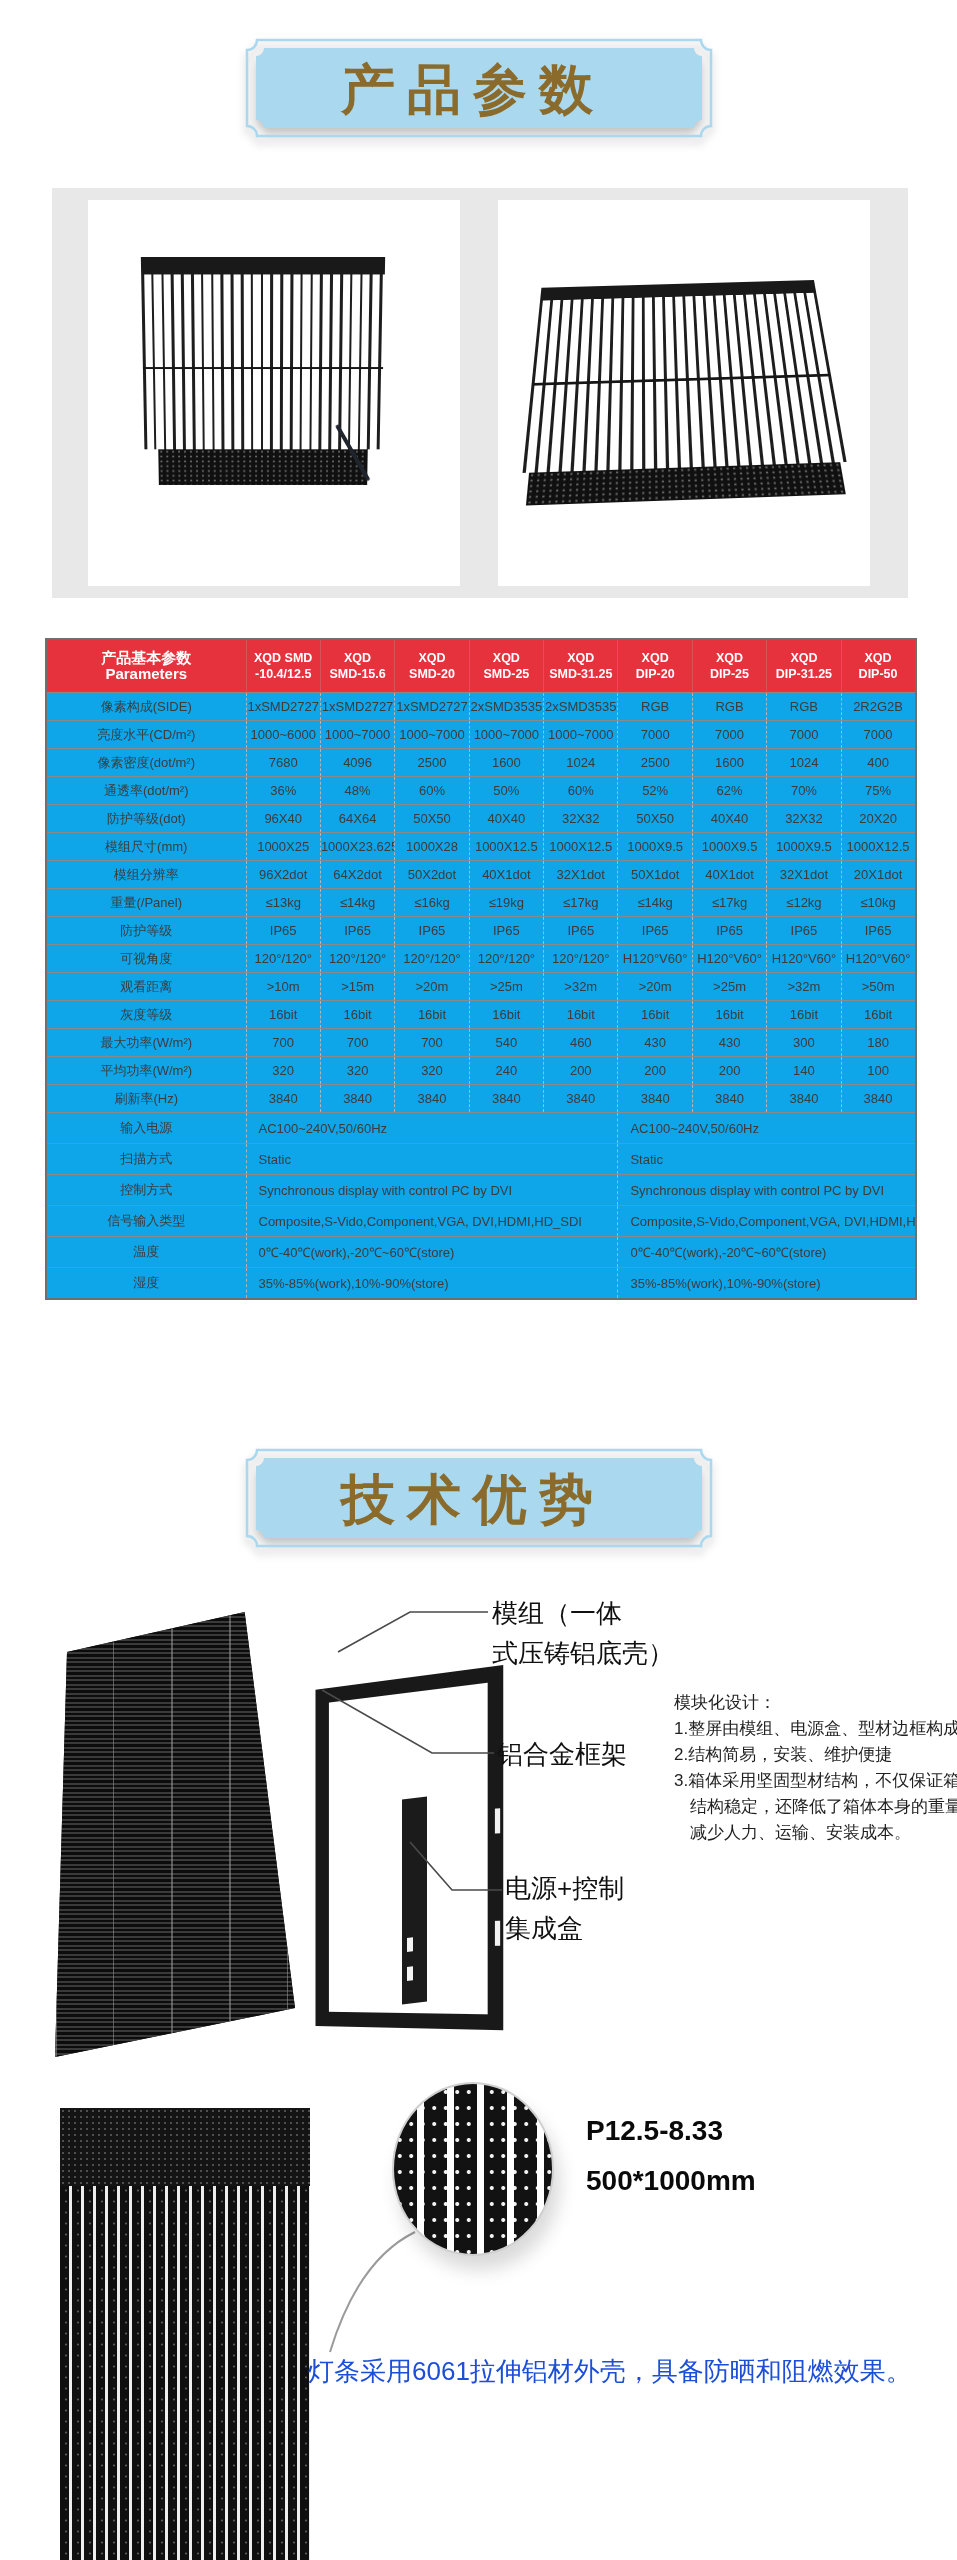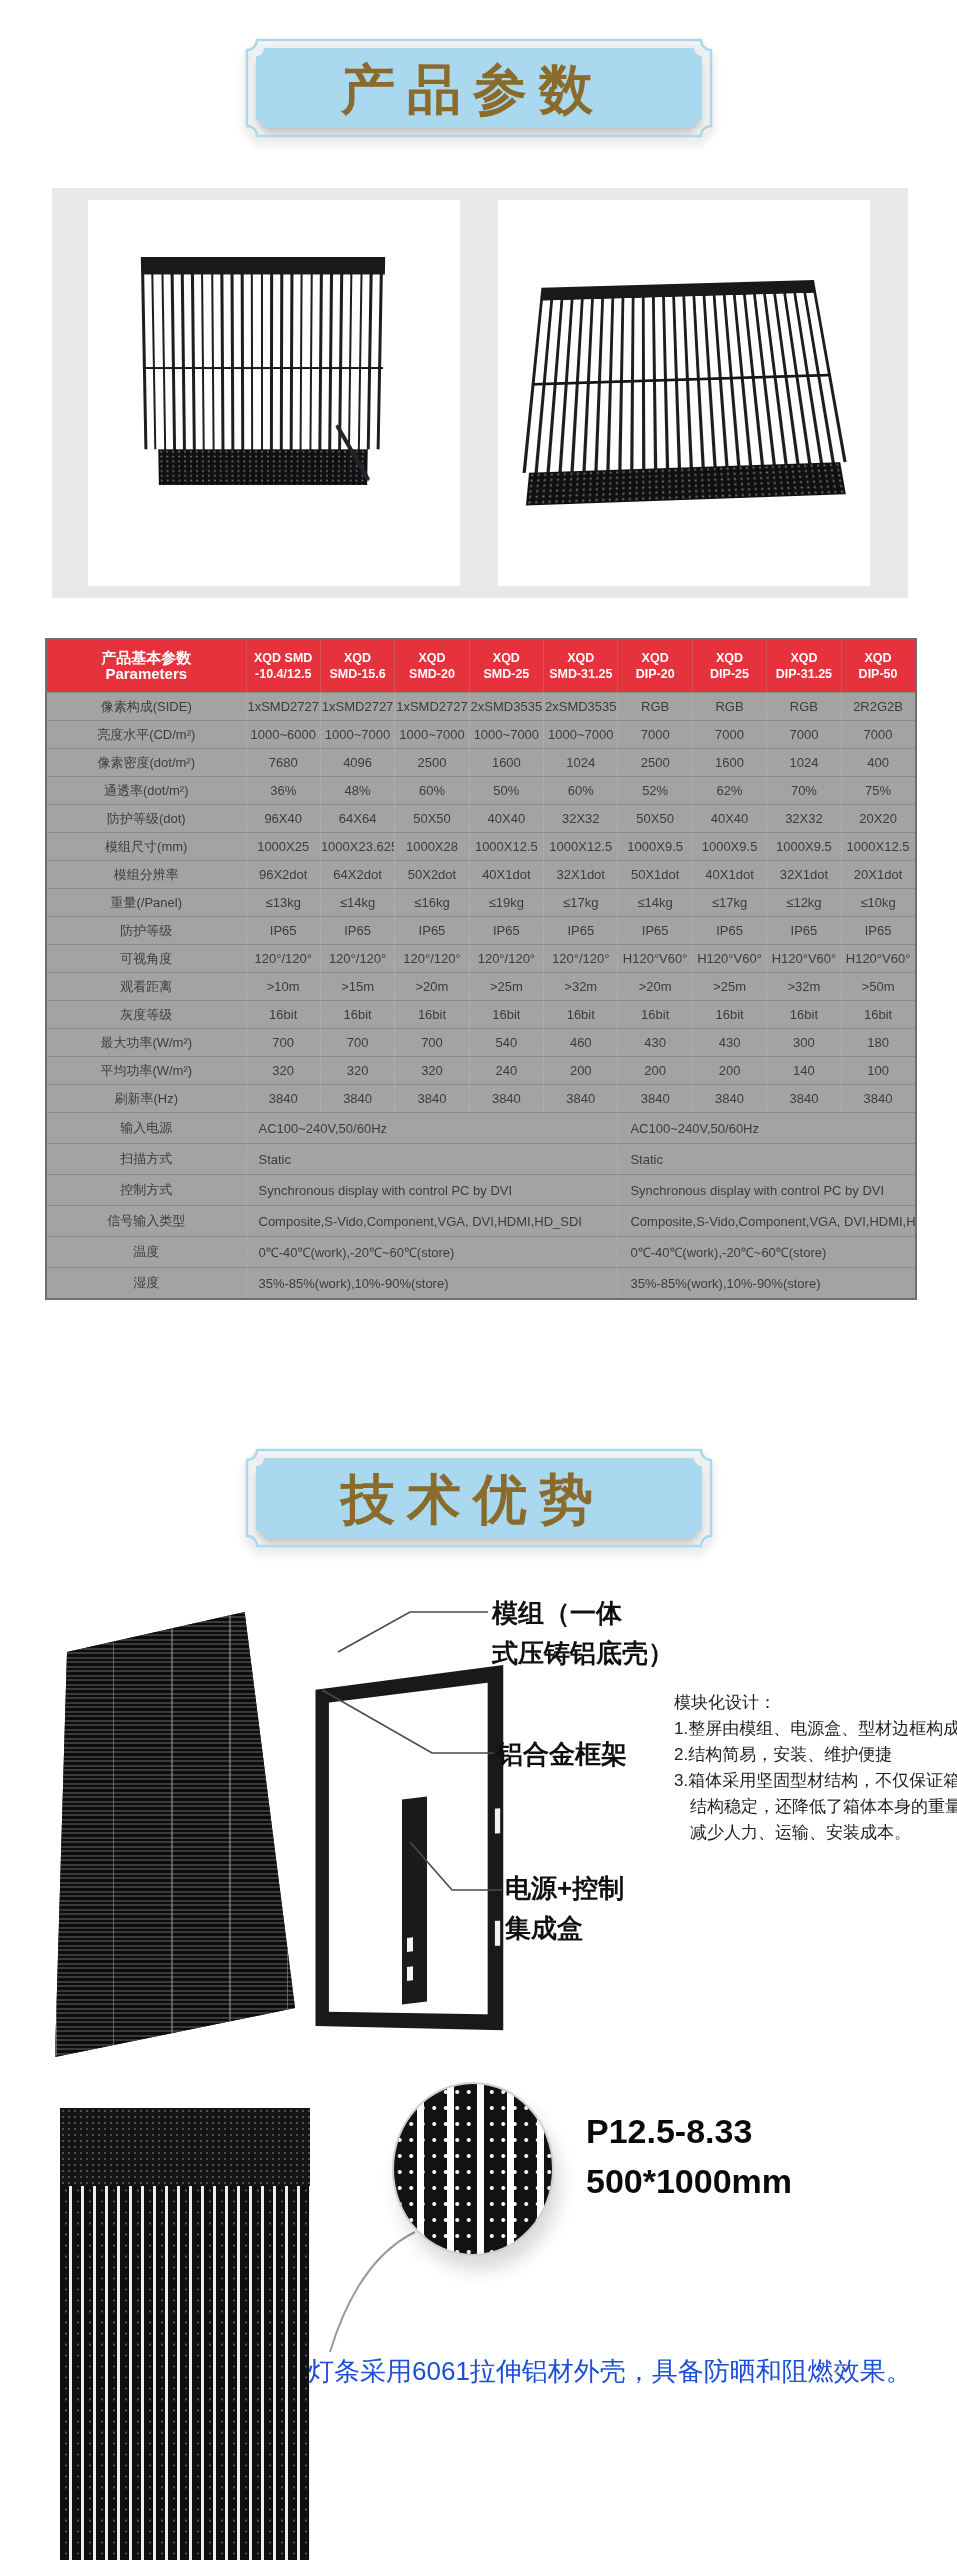--- a/index.html
+++ b/index.html
@@ -37,21 +37,21 @@
   .g-base { height:37px; margin:0 14px; background:#101010;
             background-image:radial-gradient(circle,#6a6a6a 0.8px, transparent 1.3px);
             background-size:6px 5px; }
   #grille-right .g-base { height:30px; margin:0 6px; }
   .g-cable { position:absolute; left:247px; top:226px; width:4px; height:64px; background:#20242c;
              transform:rotate(-30deg); transform-origin:top left; border-radius:2px; }
 
   
   #param-table {
     position:absolute; left:45px; top:638px; width:870px;
-    border-collapse:collapse; table-layout:fixed; background:#a3a3a3;
+    border-collapse:collapse; table-layout:fixed; background:#0ea5e9;
     font-family:"Liberation Sans", sans-serif;
   }
   #param-table { border:2px solid #6f6f6f; }
   .c-label { width:200px; } .c-val { width:74.4px; }
   #param-table th, #param-table td {
     border-top:1.5px solid #8a8a8a; border-left:1px dashed #b3b3b3;
     text-align:center; padding:0; overflow:hidden; white-space:nowrap;
   }
   #param-table thead th {
     background:#e6323c; color:#ffffff; font-weight:bold; font-size:12.5px;
@@ -82,21 +82,21 @@
   #power-box {
     position:absolute; left:402px; top:1798px; width:25px; height:205px;
     background:#1b1b1b; transform:skewY(-7deg);
   }
   .pb-slot { position:absolute; left:5px; width:6px; height:14px; background:#f4f4f4; }
   .pb-slot.s1 { top:68%; } .pb-slot.s2 { top:82%; }
 
   #tech-lines { position:absolute; left:0; top:1590px; width:957px; height:470px; }
   #tech-lines polyline { fill:none; stroke:#4a4a4a; stroke-width:1.6; }
 
-  .tech-label { position:absolute; color:#101010; font-weight:bold; font-size:26px; line-height:40px; }
+  .tech-label { position:absolute; color:#101010; font-weight:normal; font-size:26px; line-height:40px; }
   #label-module { left:492px; top:1593px; }
   #label-frame  { left:497px; top:1734px; }
   #label-power  { left:505px; top:1868px; }
 
   #modular-block { position:absolute; left:674px; top:1690px; width:316px;
                    font-size:17px; line-height:26px; color:#1f1f1f; }
   #modular-block .hang { padding-left:16px; text-indent:-16px; }
 
   
   #strip-panel {
@@ -117,21 +117,21 @@
     background-color:#ffffff;
     background-image:
       radial-gradient(circle, rgba(255,255,255,0.95) 1.6px, transparent 2.3px),
       repeating-linear-gradient(90deg, #121212 0 23px, #ffffff 23px 30px);
     background-size:11.5px 16px, auto;
     box-shadow:6px 14px 18px rgba(0,0,0,0.15);
   }
   #pointer-line { position:absolute; left:0; top:2080px; width:957px; height:480px; }
   #pointer-line path { fill:none; stroke:#9a9a9a; stroke-width:2; }
 
-  #model-text { position:absolute; left:586px; top:2106px; font-size:34px; font-weight:bold;
+  #model-text { position:absolute; left:586px; top:2106px; font-size:28px; font-weight:bold;
                 color:#0a0a0a; line-height:50px; }
   #strip-caption { position:absolute; left:308px; top:2354px; font-size:26px; color:#1d4ed8; }
 </style>
 </head>
 <body>
 
 <div class="banner-wrap" id="banner-product">
   <svg class="banner" width="470" height="112" viewBox="0 0 470 112">
     <path class="banner-outline" d="M13,4 H457 A10,10 0 0 0 467,14 V90 A10,10 0 0 0 457,100 H13 A10,10 0 0 0 3,90 V14 A10,10 0 0 0 13,4 Z"></path>
     <path class="banner-body" d="M20,12 H450 A8,8 0 0 0 458,20 V84 A8,8 0 0 0 450,92 H20 A8,8 0 0 0 12,84 V20 A8,8 0 0 0 20,12 Z"></path>

